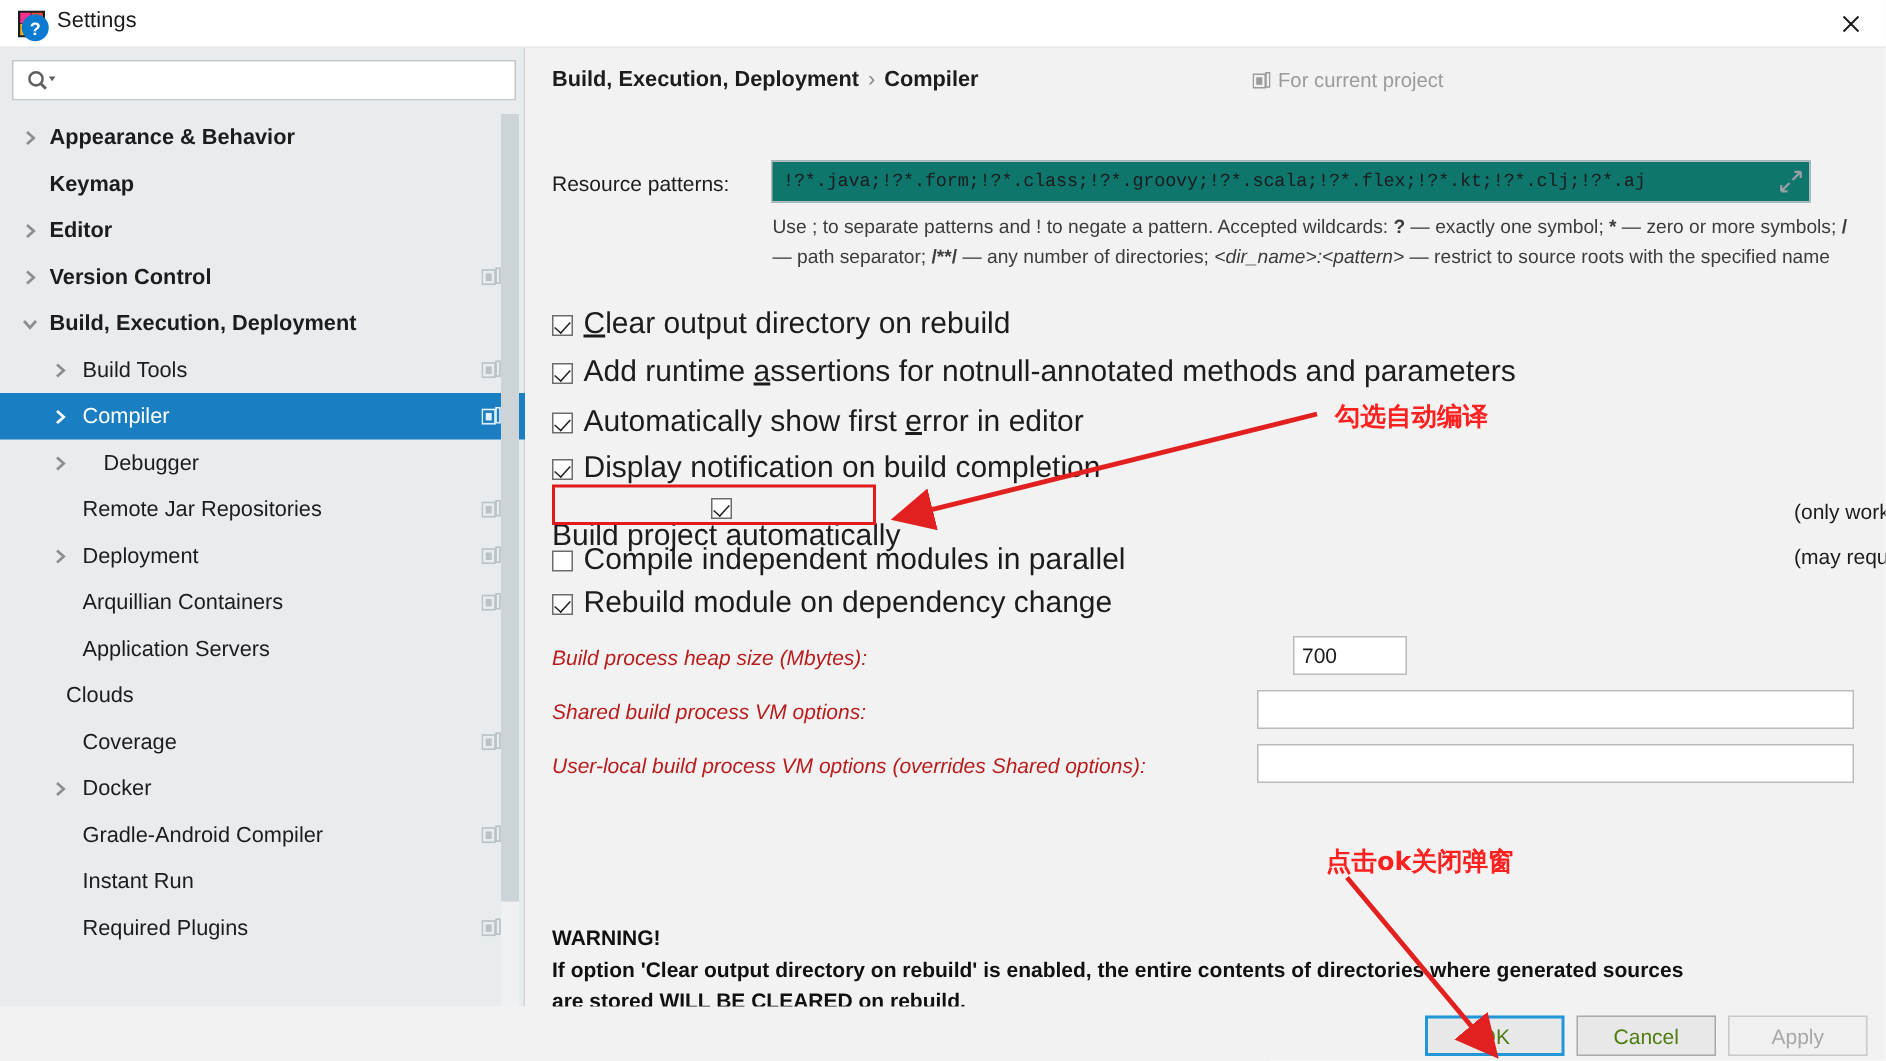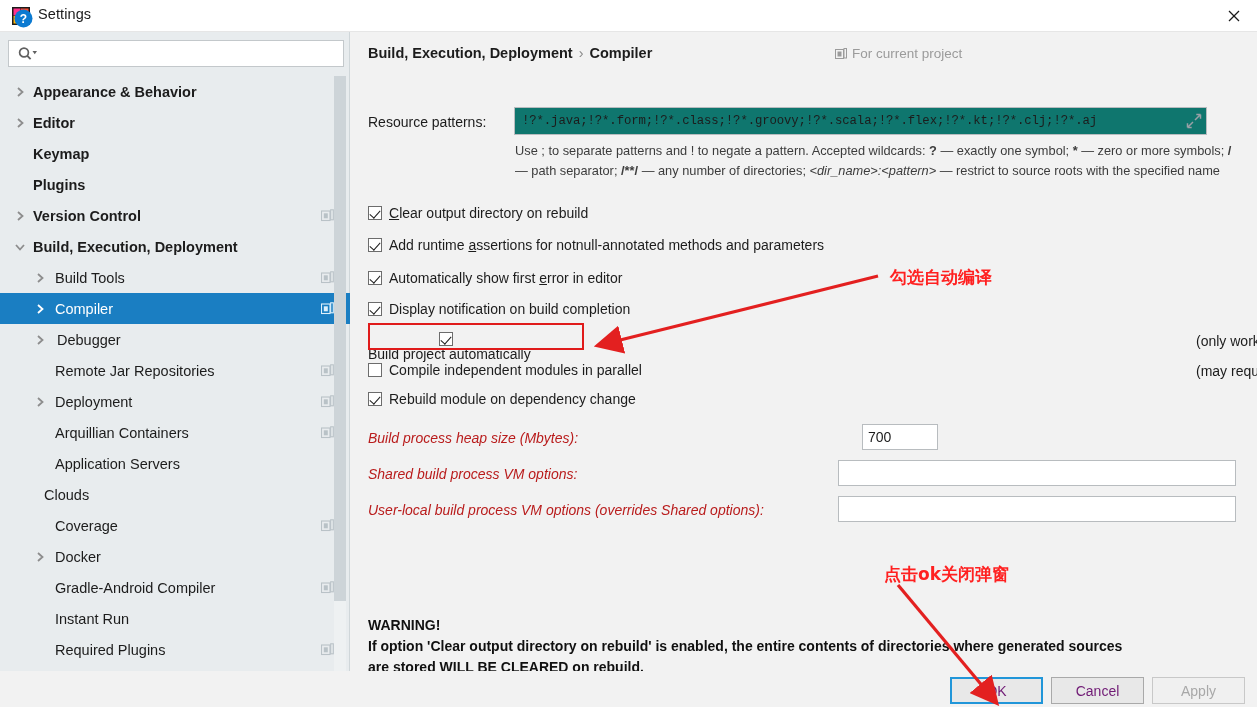--- a/index.html
+++ b/index.html
@@ -127,21 +127,21 @@
     position: absolute; left: 164px; top: 109px; width: 730px;
     font-size: 12.8px; color: #3c3c3c; line-height: 19.5px;
   }
   .hint i { font-style: italic; }
   .hint b { font-weight: bold; }
 
   
   .cbrow {
     position: absolute; left: 17px;
     display: flex; align-items: center;
-    font-size: 14px; color: #1c1c1c; white-space: nowrap;
+    font-size: 20px; color: #1c1c1c; white-space: nowrap;
   }
   .cbox {
     width: 14px; height: 14px; margin-right: 7px;
     background: #ffffff; border: 1px solid #6c6c6c;
     position: relative; flex: none;
   }
   .cbox.checked::after {
     content: ""; position: absolute; left: 3px; top: 1px;
     width: 5px; height: 9px;
     border: solid #1c1c1c; border-width: 0 1.6px 1.6px 0;
@@ -177,21 +177,21 @@
   .bottombar {
     position: absolute; left: 0; top: 671px; width: 1257px; height: 36px;
     background: #f2f2f2;
   }
   .helpbtn {
     position: absolute; left: 14px; top: 9px; width: 19px; height: 19px;
   }
   .bbtn {
     position: absolute; top: 677px; height: 27px;
     background: #e8e8e8; border: 1px solid #a9a9a9;
-    font-family: "Liberation Sans", sans-serif; font-size: 14px; color: #701a75;
+    font-family: "Liberation Sans", sans-serif; font-size: 14px; color: #4d7c0f;
     display: flex; align-items: center; justify-content: center;
     cursor: default;
   }
   .bbtn.focus { border: 2px solid #2196d9; }
   .bbtn.disabled { color: #a8a8a8; background: #f0f0f0; border-color: #c8c8c8; }
 
   
   .anno {
     position: absolute;
     color: #ff2020; font-size: 17px; font-weight: bold;
@@ -247,32 +247,29 @@
     <div class="tree" id="tree">
         <div class="titem bold">
           <span class="arrow" style="left: 12px;">
             <svg class="chev" width="16" height="16" viewBox="0 0 16 16">
               <path d="M6 4 L10.5 8 L6 12" fill="none" stroke="#8d8d8d" stroke-width="1.8"></path>
             </svg>
           </span>
           <span class="lbl" style="left: 33px;">Appearance &amp; Behavior</span>
         </div>
         <div class="titem bold">
+          <span class="lbl" style="left: 33px;">Keymap</span>
+        </div>
+        <div class="titem bold">
           <span class="arrow" style="left: 12px;">
             <svg class="chev" width="16" height="16" viewBox="0 0 16 16">
               <path d="M6 4 L10.5 8 L6 12" fill="none" stroke="#8d8d8d" stroke-width="1.8"></path>
             </svg>
           </span>
           <span class="lbl" style="left: 33px;">Editor</span>
-        </div>
-        <div class="titem bold">
-          <span class="lbl" style="left: 33px;">Keymap</span>
-        </div>
-        <div class="titem bold">
-          <span class="lbl" style="left: 33px;">Plugins</span>
         </div>
         <div class="titem bold">
           <span class="arrow" style="left: 12px;">
             <svg class="chev" width="16" height="16" viewBox="0 0 16 16">
               <path d="M6 4 L10.5 8 L6 12" fill="none" stroke="#8d8d8d" stroke-width="1.8"></path>
             </svg>
           </span>
           <span class="lbl" style="left: 33px;">Version Control</span>
           <span class="modicon"><svg width="13" height="13" viewBox="0 0 13 13">
               <rect x="0.5" y="2" width="8.5" height="9.5" fill="none" stroke="#b9c2c7" stroke-width="1.1"></rect>
@@ -313,21 +310,21 @@
               <rect x="2.8" y="4.3" width="4" height="5" fill="#dff0fb"></rect>
               <rect x="9.7" y="0.8" width="2.6" height="10" fill="none" stroke="#dff0fb" stroke-width="1.1"></rect>
             </svg></span>
         </div>
         <div class="titem">
           <span class="arrow" style="left: 32px;">
             <svg class="chev" width="16" height="16" viewBox="0 0 16 16">
               <path d="M6 4 L10.5 8 L6 12" fill="none" stroke="#8d8d8d" stroke-width="1.8"></path>
             </svg>
           </span>
-          <span class="lbl" style="left: 57px; text-align: center;">Debugger</span>
+          <span class="lbl" style="left: 69px; text-align: center;">Debugger</span>
         </div>
         <div class="titem">
           <span class="lbl" style="left: 55px;">Remote Jar Repositories</span>
           <span class="modicon"><svg width="13" height="13" viewBox="0 0 13 13">
               <rect x="0.5" y="2" width="8.5" height="9.5" fill="none" stroke="#b9c2c7" stroke-width="1.1"></rect>
               <rect x="2.8" y="4.3" width="4" height="5" fill="#b9c2c7"></rect>
               <rect x="9.7" y="0.8" width="2.6" height="10" fill="none" stroke="#b9c2c7" stroke-width="1.1"></rect>
             </svg></span>
         </div>
         <div class="titem">

